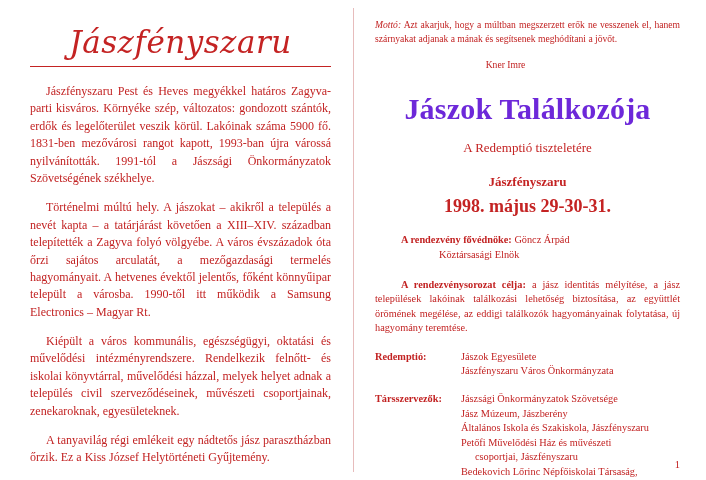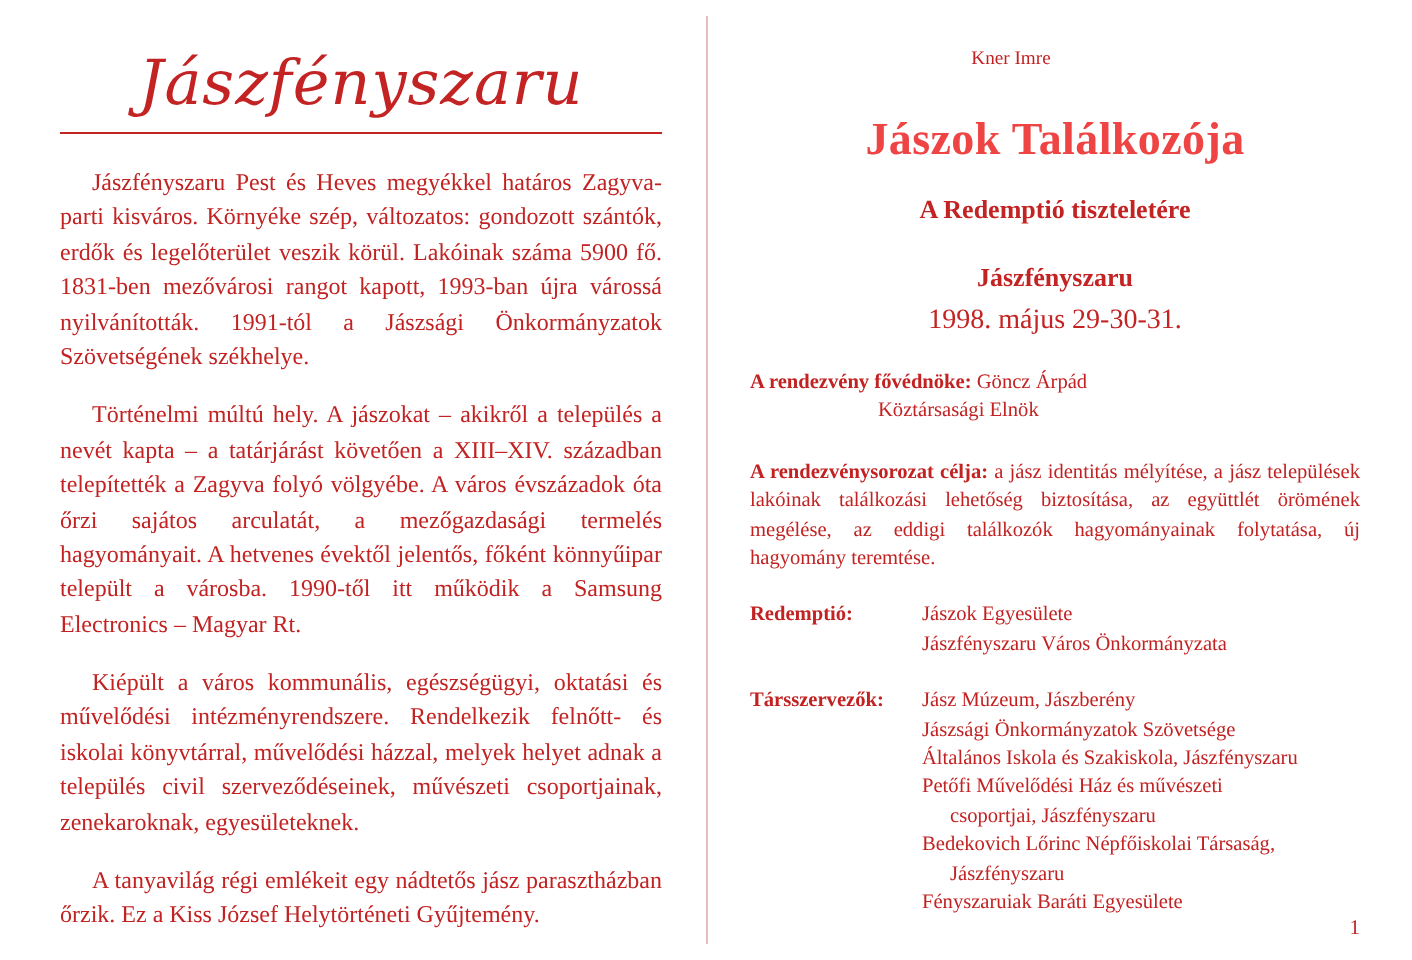--- a/index.html
+++ b/index.html
@@ -83,54 +83,54 @@
   }
   .motto-author {
     font-size: 9.6px;
     text-align: center;
     margin: 14px 0 0 0;
     padding-right: 44px;
     color: #c22222;
   }
   .r-title {
     text-align: center;
-    font-size: 23px;
+    font-size: 30px;
     font-weight: bold;
     margin: 22px 0 0 0;
-    color: #ef4444;
+    color: #6d28d9;
     letter-spacing: 0.2px;
   }
   .r-sub1 {
     text-align: center;
     font-size: 13px;
-    font-weight: bold;
+    font-weight: normal;
     margin: 14px 0 0 0;
     color: #c42323;
   }
   .r-sub2 {
     text-align: center;
     font-size: 13px;
     font-weight: bold;
     margin: 18px 0 0 0;
     color: #c42323;
   }
   .r-sub3 {
     text-align: center;
-    font-size: 14px;
-    font-weight: normal;
+    font-size: 18px;
+    font-weight: bold;
     margin: 6px 0 16px 0;
     color: #c42323;
   }
   .r-block {
     font-size: 10.3px;
     line-height: 1.4;
     color: #c22222;
     margin: 16px 0 0 0;
   }
-  .r-block b { font-weight: bold; }
+  .r-block b { font-weight: bold; margin-left: 26px; }
   .r-indent {
     padding-left: 64px;
   }
   .r-justify {
     text-align: justify;
   }
   .kv {
     display: flex;
     font-size: 10.3px;
     line-height: 1.4;
@@ -166,20 +166,21 @@
     <h1 class="title-script">Jászfényszaru</h1>
     <hr class="title-rule">
     <p class="body-p">Jászfényszaru Pest és Heves megyékkel határos Zagyva-parti kisváros. Környéke szép, változatos: gondozott szántók, erdők és legelőterület veszik körül. Lakóinak száma 5900 fő. 1831-ben mezővárosi rangot kapott, 1993-ban újra várossá nyilvánították. 1991-tól a Jászsági Önkormányzatok Szövetségének székhelye.</p>
     <p class="body-p">Történelmi múltú hely. A jászokat – akikről a település a nevét kapta – a tatárjárást követően a XIII–XIV. században telepítették a Zagyva folyó völgyébe. A város évszázadok óta őrzi sajátos arculatát, a mezőgazdasági termelés hagyományait. A hetvenes évektől jelentős, főként könnyűipar települt a városba. 1990-től itt működik a Samsung Electronics – Magyar Rt.</p>
     <p class="body-p">Kiépült a város kommunális, egészségügyi, oktatási és művelődési intézményrendszere. Rendelkezik felnőtt- és iskolai könyvtárral, művelődési házzal, melyek helyet adnak a település civil szerveződéseinek, művészeti csoportjainak, zenekaroknak, egyesületeknek.</p>
     <p class="body-p">A tanyavilág régi emlékeit egy nádtetős jász parasztházban őrzik. Ez a Kiss József Helytörténeti Gyűjtemény.</p>
   </div>
 
   <div class="col-right">
 
+    <p class="motto"><span class="motto-label">Mottó:</span> <span>Azt akarjuk, hogy a múltban megszerzett erők ne vesszenek el, hanem szárnyakat adjanak a mának és segítsenek meghódítani a jövőt.</span></p>
     <p class="motto-author">Kner Imre</p>
 
     <h2 class="r-title">Jászok Találkozója</h2>
     <p class="r-sub1">A Redemptió tiszteletére</p>
     <p class="r-sub2">Jászfényszaru</p>
     <p class="r-sub3">1998. május 29-30-31.</p>
 
     <div class="r-block">
       <b>A rendezvény fővédnöke:</b>
       <span>Göncz Árpád</span>
@@ -195,22 +196,22 @@
       <div class="kv-key">Redemptió:</div>
       <div class="kv-val">
         <div>Jászok Egyesülete</div>
         <div>Jászfényszaru Város Önkormányzata</div>
       </div>
     </div>
 
     <div class="kv">
       <div class="kv-key">Társszervezők:</div>
       <div class="kv-val">
+        <div>Jászsági Önkormányzatok Szövetsége</div>
         <div>Jász Múzeum, Jászberény</div>
-        <div>Jászsági Önkormányzatok Szövetsége</div>
         <div>Általános Iskola és Szakiskola, Jászfényszaru</div>
         <div>Petőfi Művelődési Ház és művészeti</div>
         <div class="sub-line">csoportjai, Jászfényszaru</div>
         <div>Bedekovich Lőrinc Népfőiskolai Társaság,</div>
         <div class="sub-line">Jászfényszaru</div>
         <div>Fényszaruiak Baráti Egyesülete</div>
 
       </div>
     </div>
 

